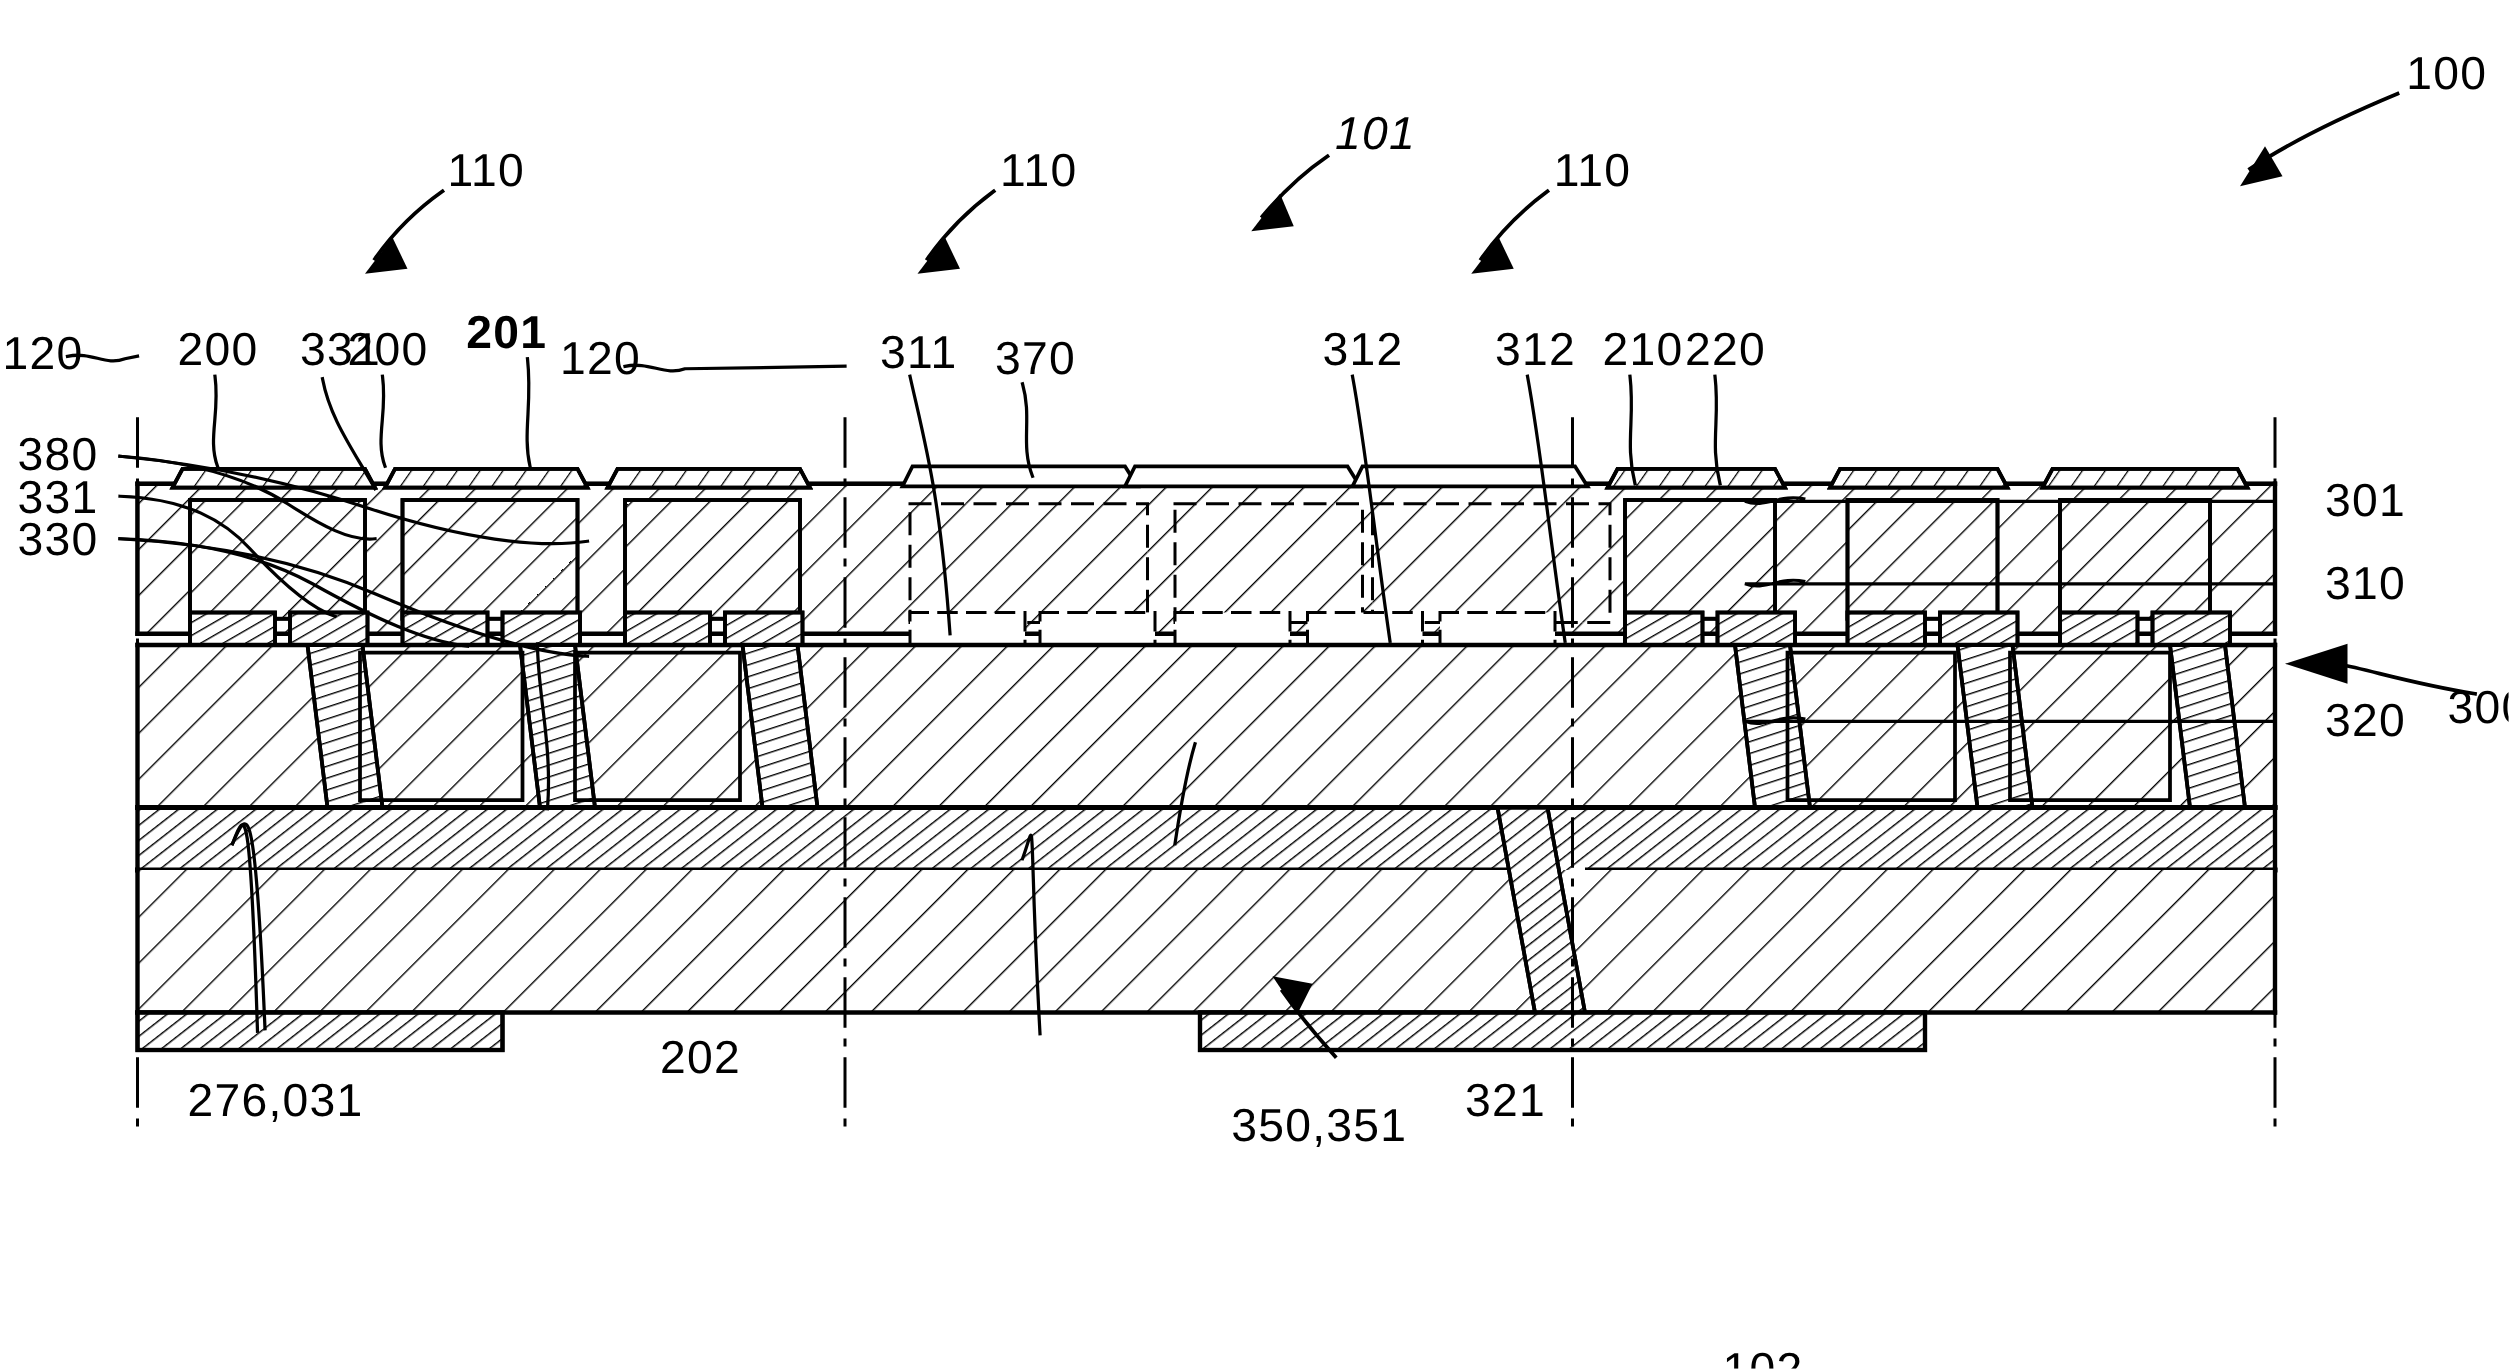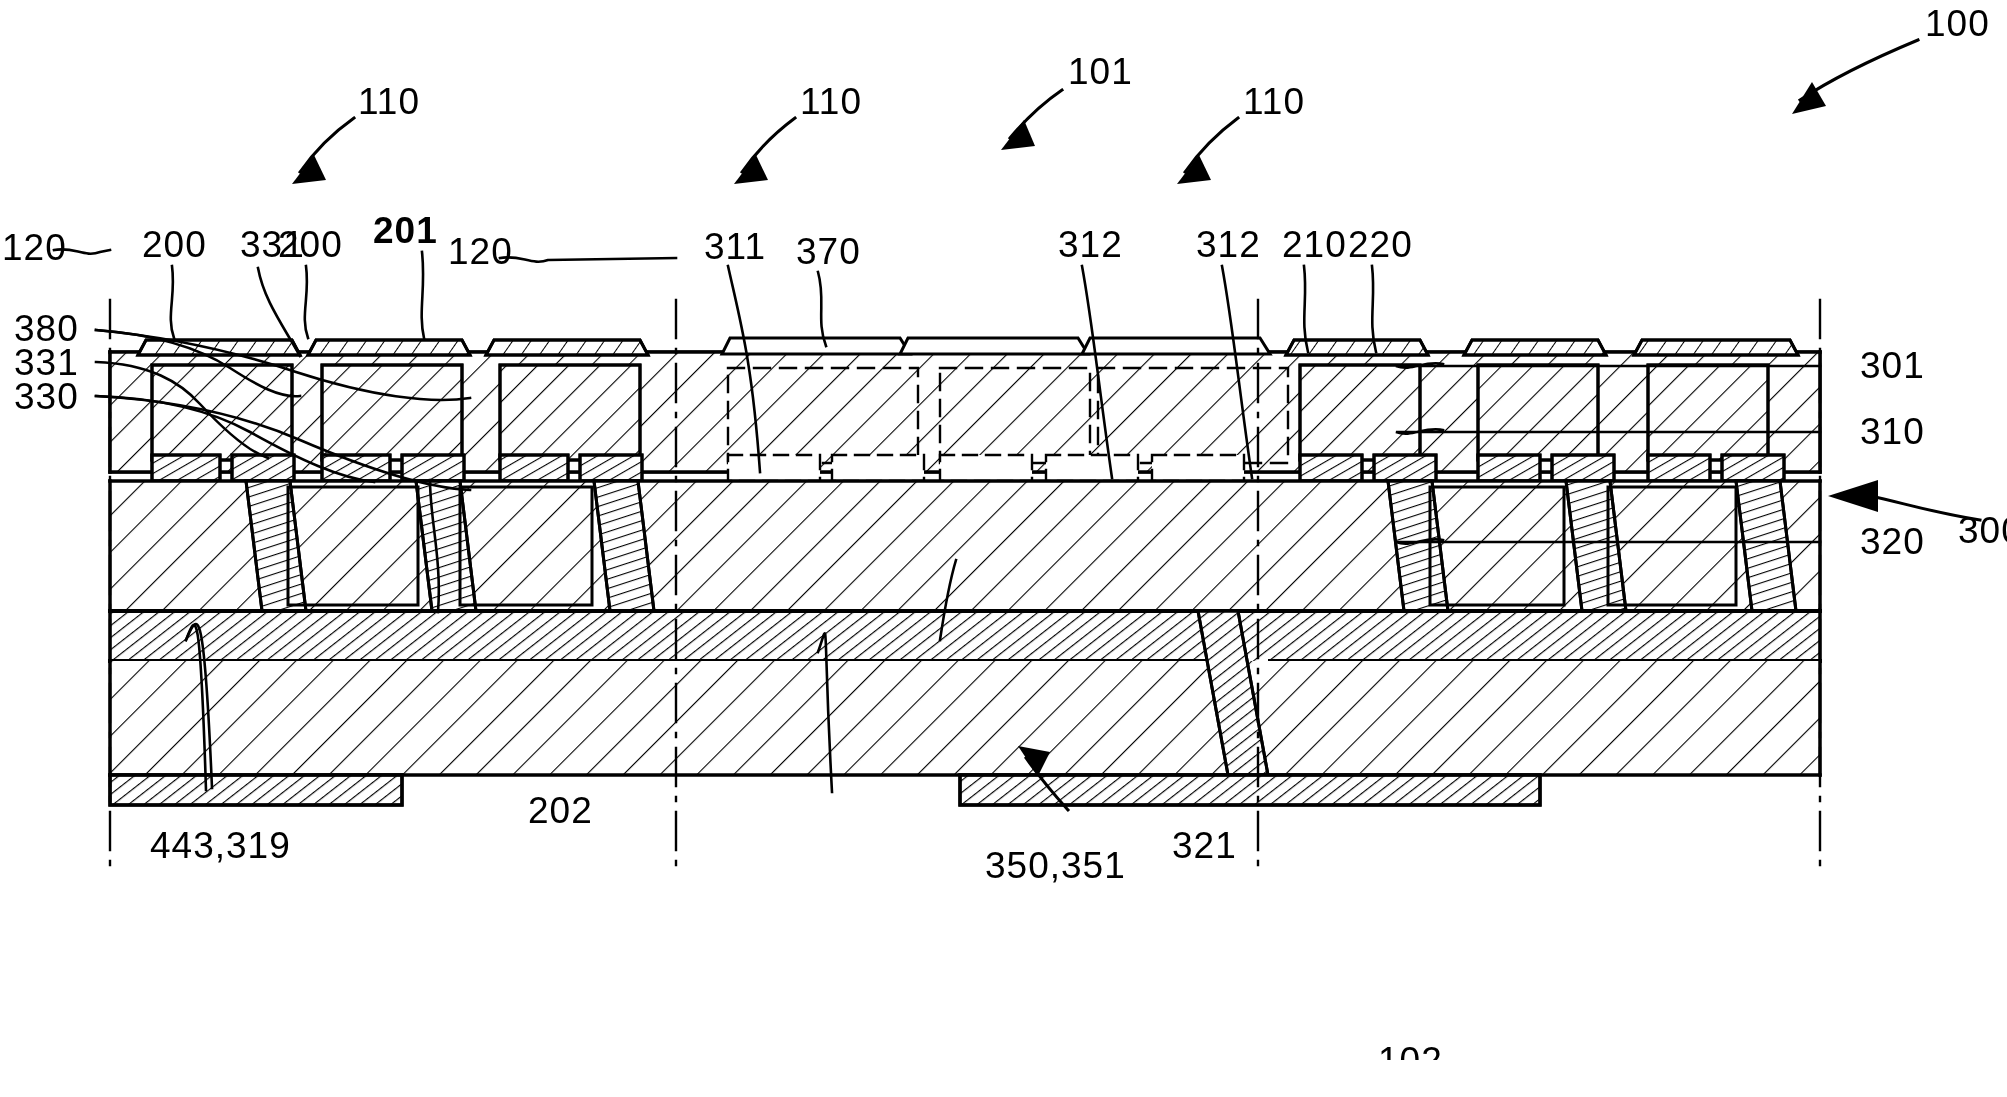--- a/index.html
+++ b/index.html
@@ -2,20 +2,21 @@
 <html><head>
 <meta charset="utf-8">
 <style>
   html,body{margin:0;padding:0;background:#ffffff;}
   #root{
     position:relative;
     width:2007px;height:1060px;
     background:#ffffff;
     font-family:"Liberation Sans", sans-serif;
     overflow:hidden;
+    margin-top:35px;
   }
   #fig{position:absolute;left:0;top:0;width:2007px;height:1097px;}
   .lbl{
     position:absolute;
     font-family:"Liberation Sans", sans-serif;
     font-size:37px;
     color:#000;
     white-space:nowrap;
     letter-spacing:1px;
     user-select:none;
@@ -345,21 +346,21 @@
     <path d="M186,640 C198,612 204,600 212,788" stroke="#000" stroke-width="2.6" fill="none"></path>
 
     <path d="M818,652 C830,620 822,608 832,792" stroke="#000" stroke-width="2.6" fill="none"></path>
 
     <path d="M940,640 C946,600 950,580 956,560" stroke="#000" stroke-width="2.6" fill="none"></path>
 
   </g>
 </svg>
 
 <div class="lbl" style="left:1925px; top:3px;">100</div>
-<div class="lbl" style="left:1068px; top:51px;">101</div>
+<div class="lbl" style="left:1068px; top:51px;font-style:italic;">101</div>
 <div class="lbl" style="left:358px;  top:81px;">110</div>
 <div class="lbl" style="left:800px;  top:81px;">110</div>
 <div class="lbl" style="left:1243px; top:81px;">110</div>
 
 <div class="lbl" style="left:2px;    top:227px;">120</div>
 <div class="lbl" style="left:142px;  top:224px;">200</div>
 <div class="lbl" style="left:240px;  top:224px;">331</div>
 <div class="lbl" style="left:278px;  top:224px;">200</div>
 <div class="lbl" style="left:373px;  top:210px;font-weight:bold;">201</div>
 <div class="lbl" style="left:448px;  top:231px;">120</div>
@@ -373,18 +374,18 @@
 <div class="lbl" style="left:14px;   top:308px;">380</div>
 <div class="lbl" style="left:14px;   top:342px;">331</div>
 <div class="lbl" style="left:14px;   top:376px;">330</div>
 
 <div class="lbl" style="left:1860px; top:345px;">301</div>
 <div class="lbl" style="left:1860px; top:411px;">310</div>
 <div class="lbl" style="left:1860px; top:521px;text-align:right;">320</div>
 <div class="lbl" style="left:1958px; top:510px;">300</div>
 
 <div class="lbl" style="left:528px;  top:790px;">202</div>
-<div class="lbl" style="left:150px;  top:825px;">443,319</div>
+<div class="lbl" style="left:150px;  top:825px;">276,031</div>
 <div class="lbl" style="left:985px;  top:845px;">350,351</div>
 <div class="lbl" style="left:1172px; top:825px;">321</div>
 <div class="lbl" style="left:1378px; top:1040px;">102</div>
 
 </div>
 
 </body></html>

